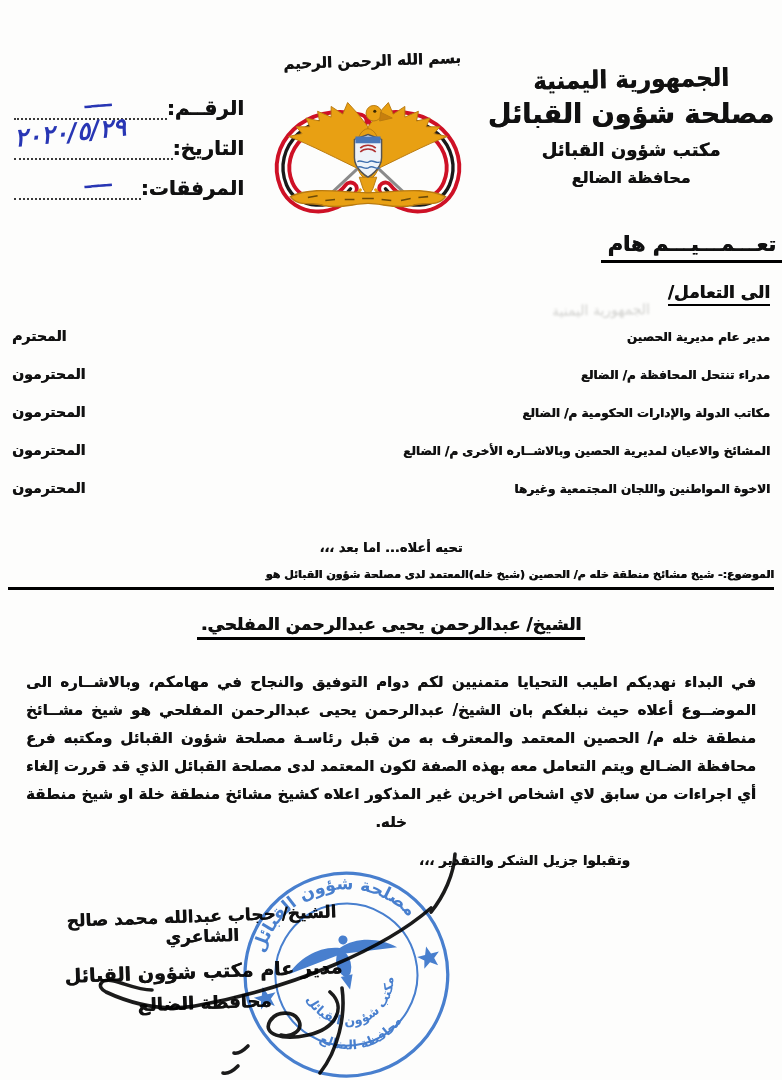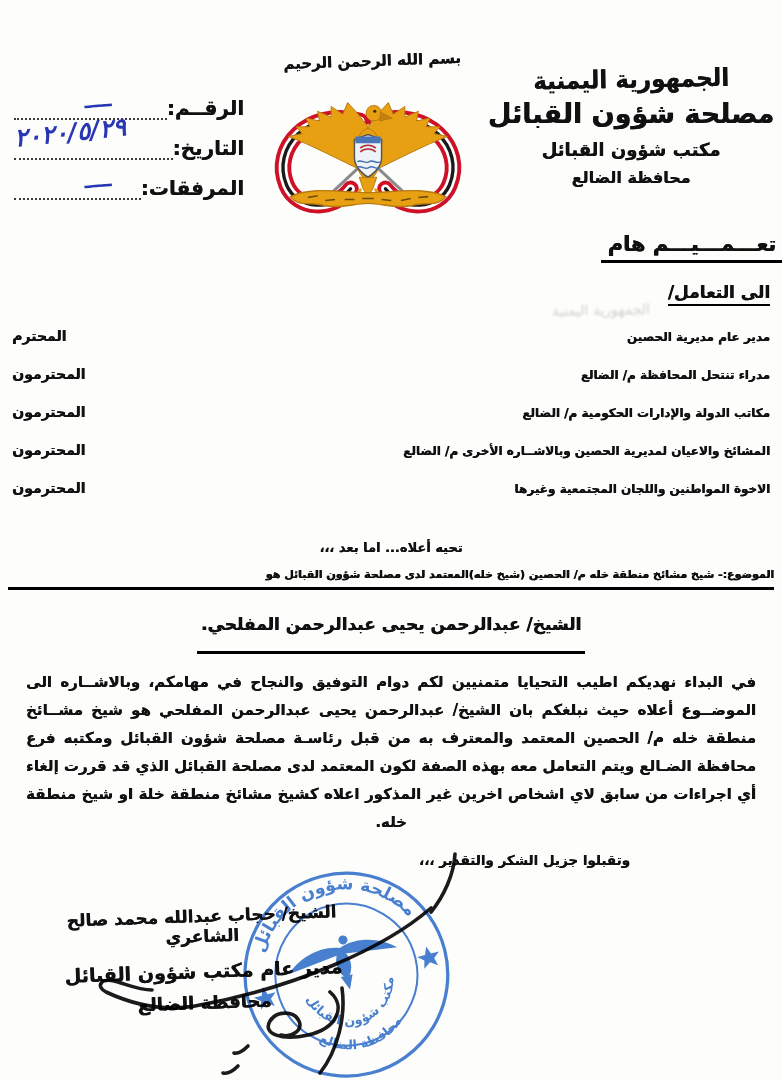--- a/index.html
+++ b/index.html
@@ -44,21 +44,21 @@
   .honor{font-size:14px;font-weight:bold;text-shadow:.5px 0 0 #111;}
 
   .greet{position:absolute;top:540px;left:0;width:100%;text-align:center;
          font-size:13px;font-weight:bold;text-shadow:.3px 0 0 #111;}
 
   
   .subj1{position:absolute;top:568px;right:8px;width:766px;font-size:11px;font-weight:bold;
          border-bottom:3px solid #000;padding-bottom:6px;text-shadow:.6px 0 0 #000;}
   .subj2{position:absolute;top:614px;left:0;width:100%;text-align:center;}
   .subj2 span{display:inline-block;font-size:17px;font-weight:bold;border-bottom:3.5px solid #000;
-              padding:0 4px 17px;text-shadow:.6px 0 0 #000;}
+              padding:0 4px 3px;text-shadow:.6px 0 0 #000;}
 
   
   .bodywrap{position:absolute;top:652px;right:10px;width:762px;}
   .body-par{font-size:15px;font-weight:bold;line-height:28px;text-align:justify;
             text-align-last:center;margin:16px;text-shadow:.3px 0 0 #111;}
   .directive{font-size:15.5px;font-weight:bold;line-height:34px;text-align:justify;margin:8px 0 0;
              text-decoration:underline;text-decoration-thickness:2.5px;text-shadow:.6px 0 0 #000;}
   .closing{margin:8px 142px 0 0;font-size:13.5px;font-weight:bold;text-align:right;
            text-shadow:.3px 0 0 #111;}
 

